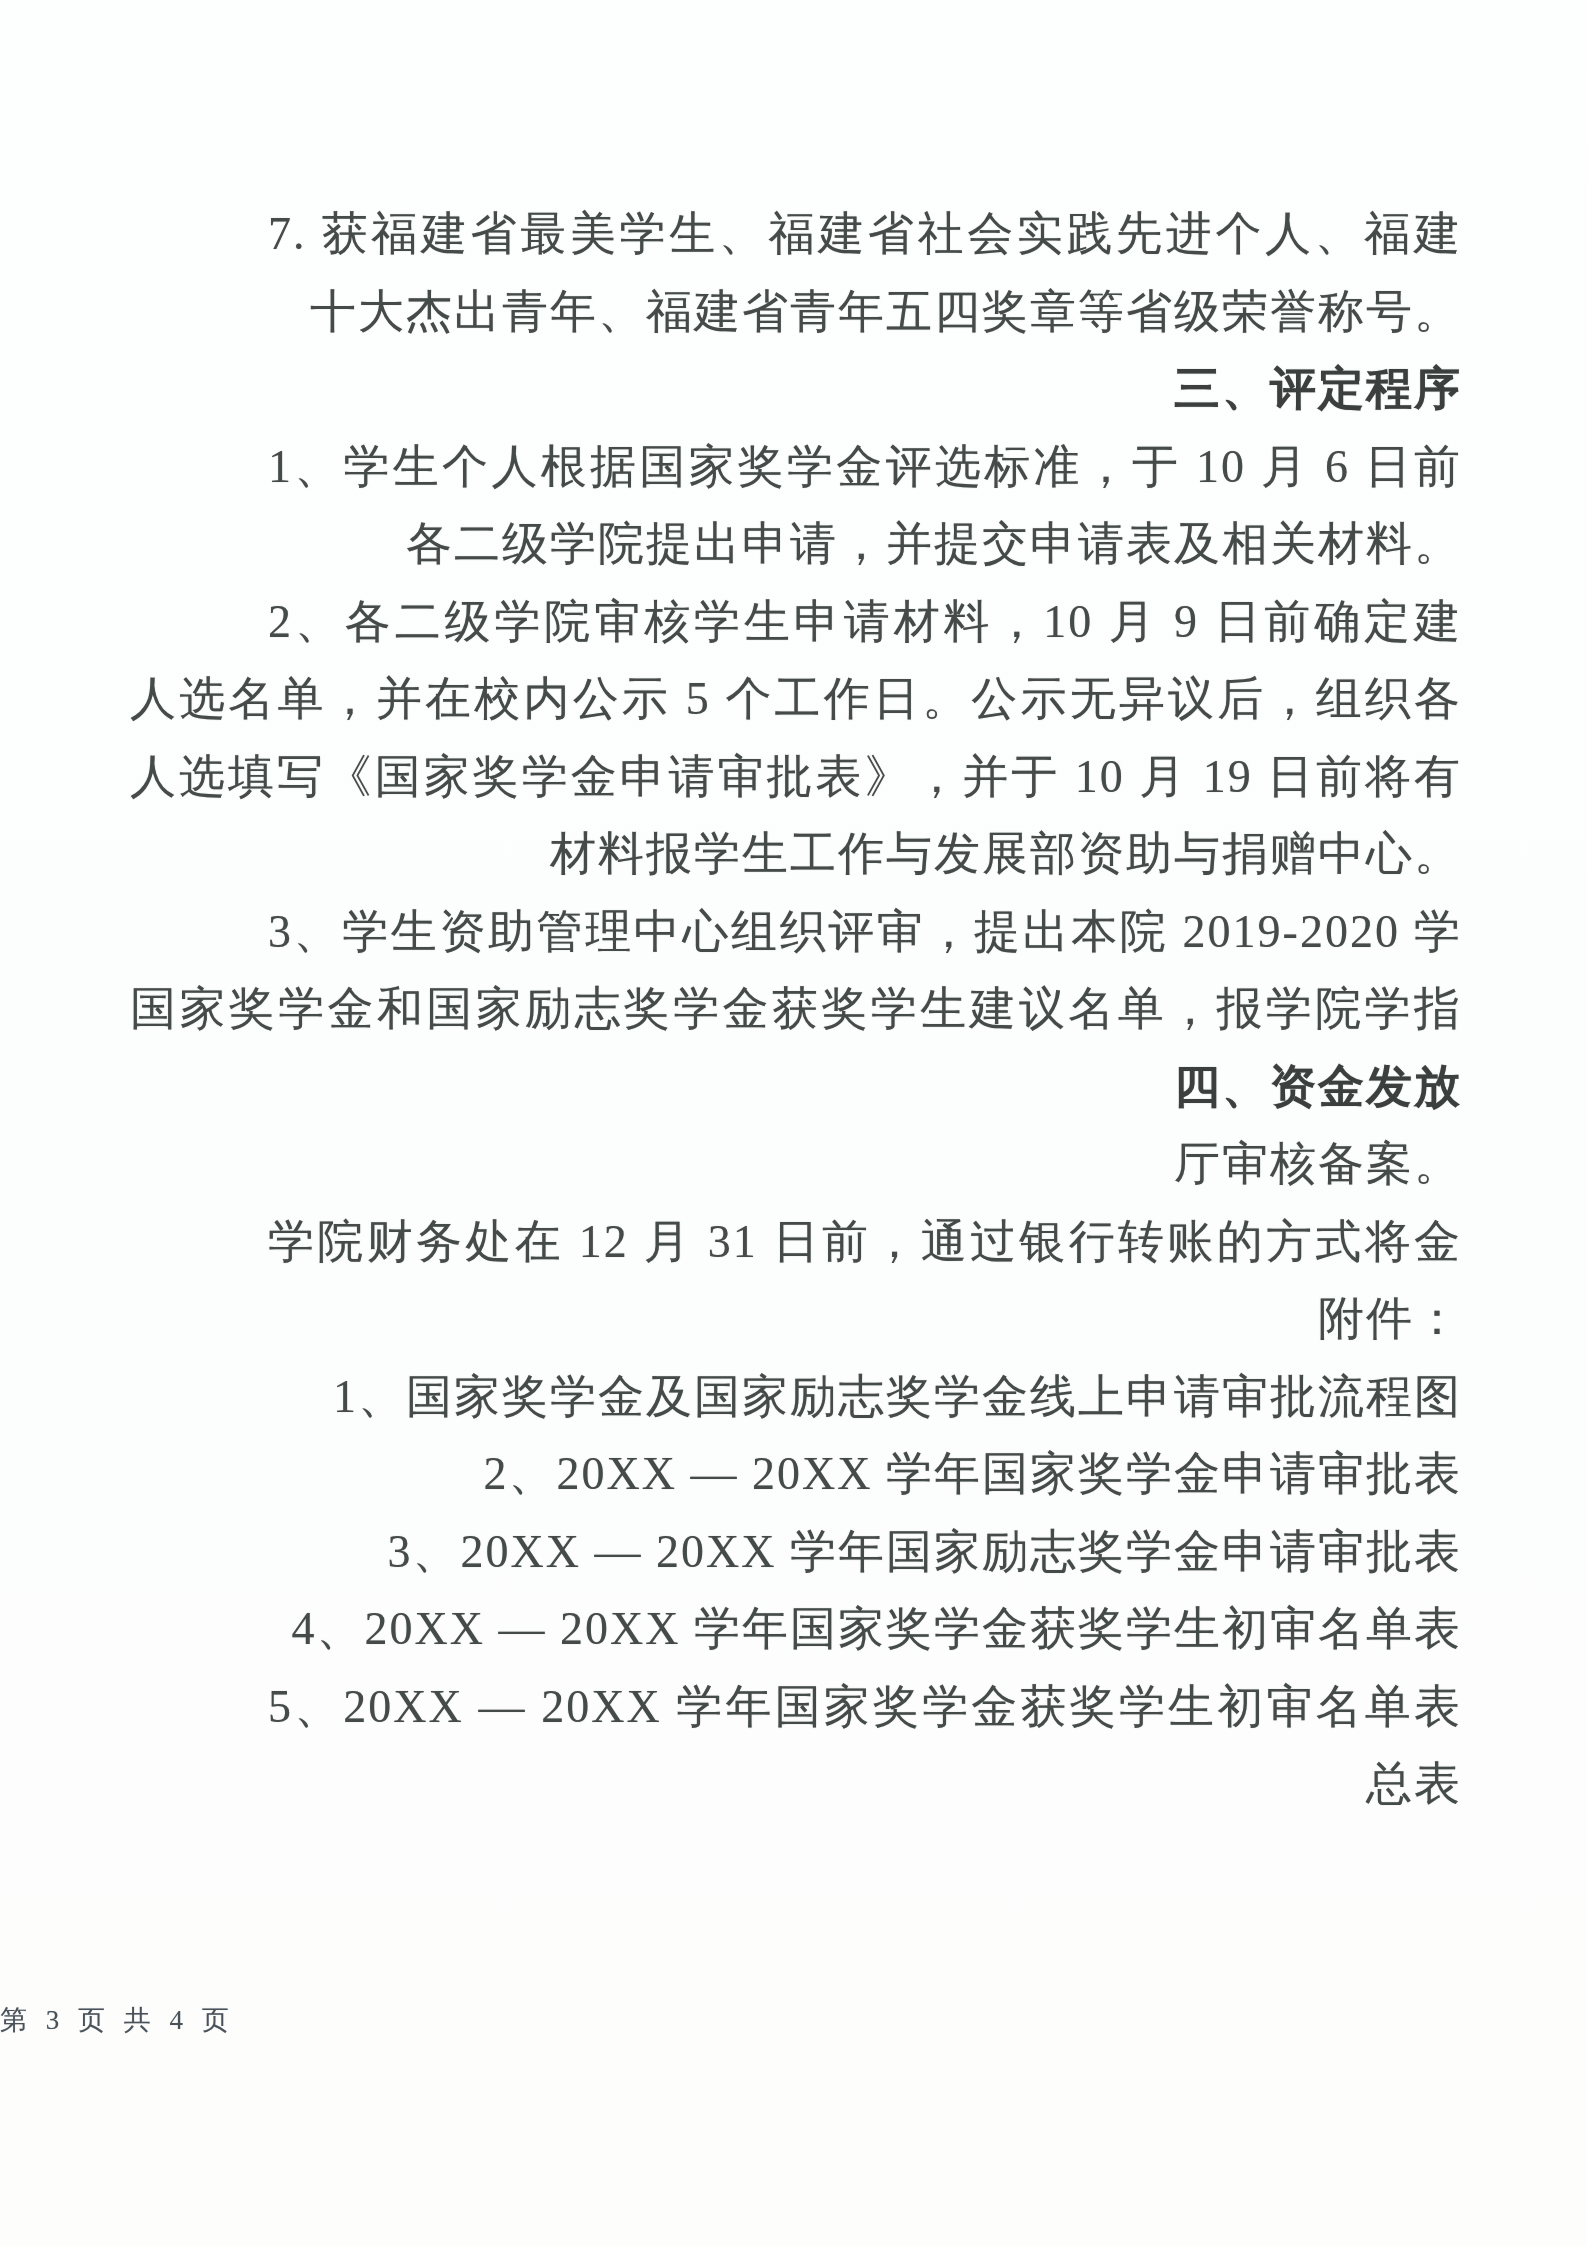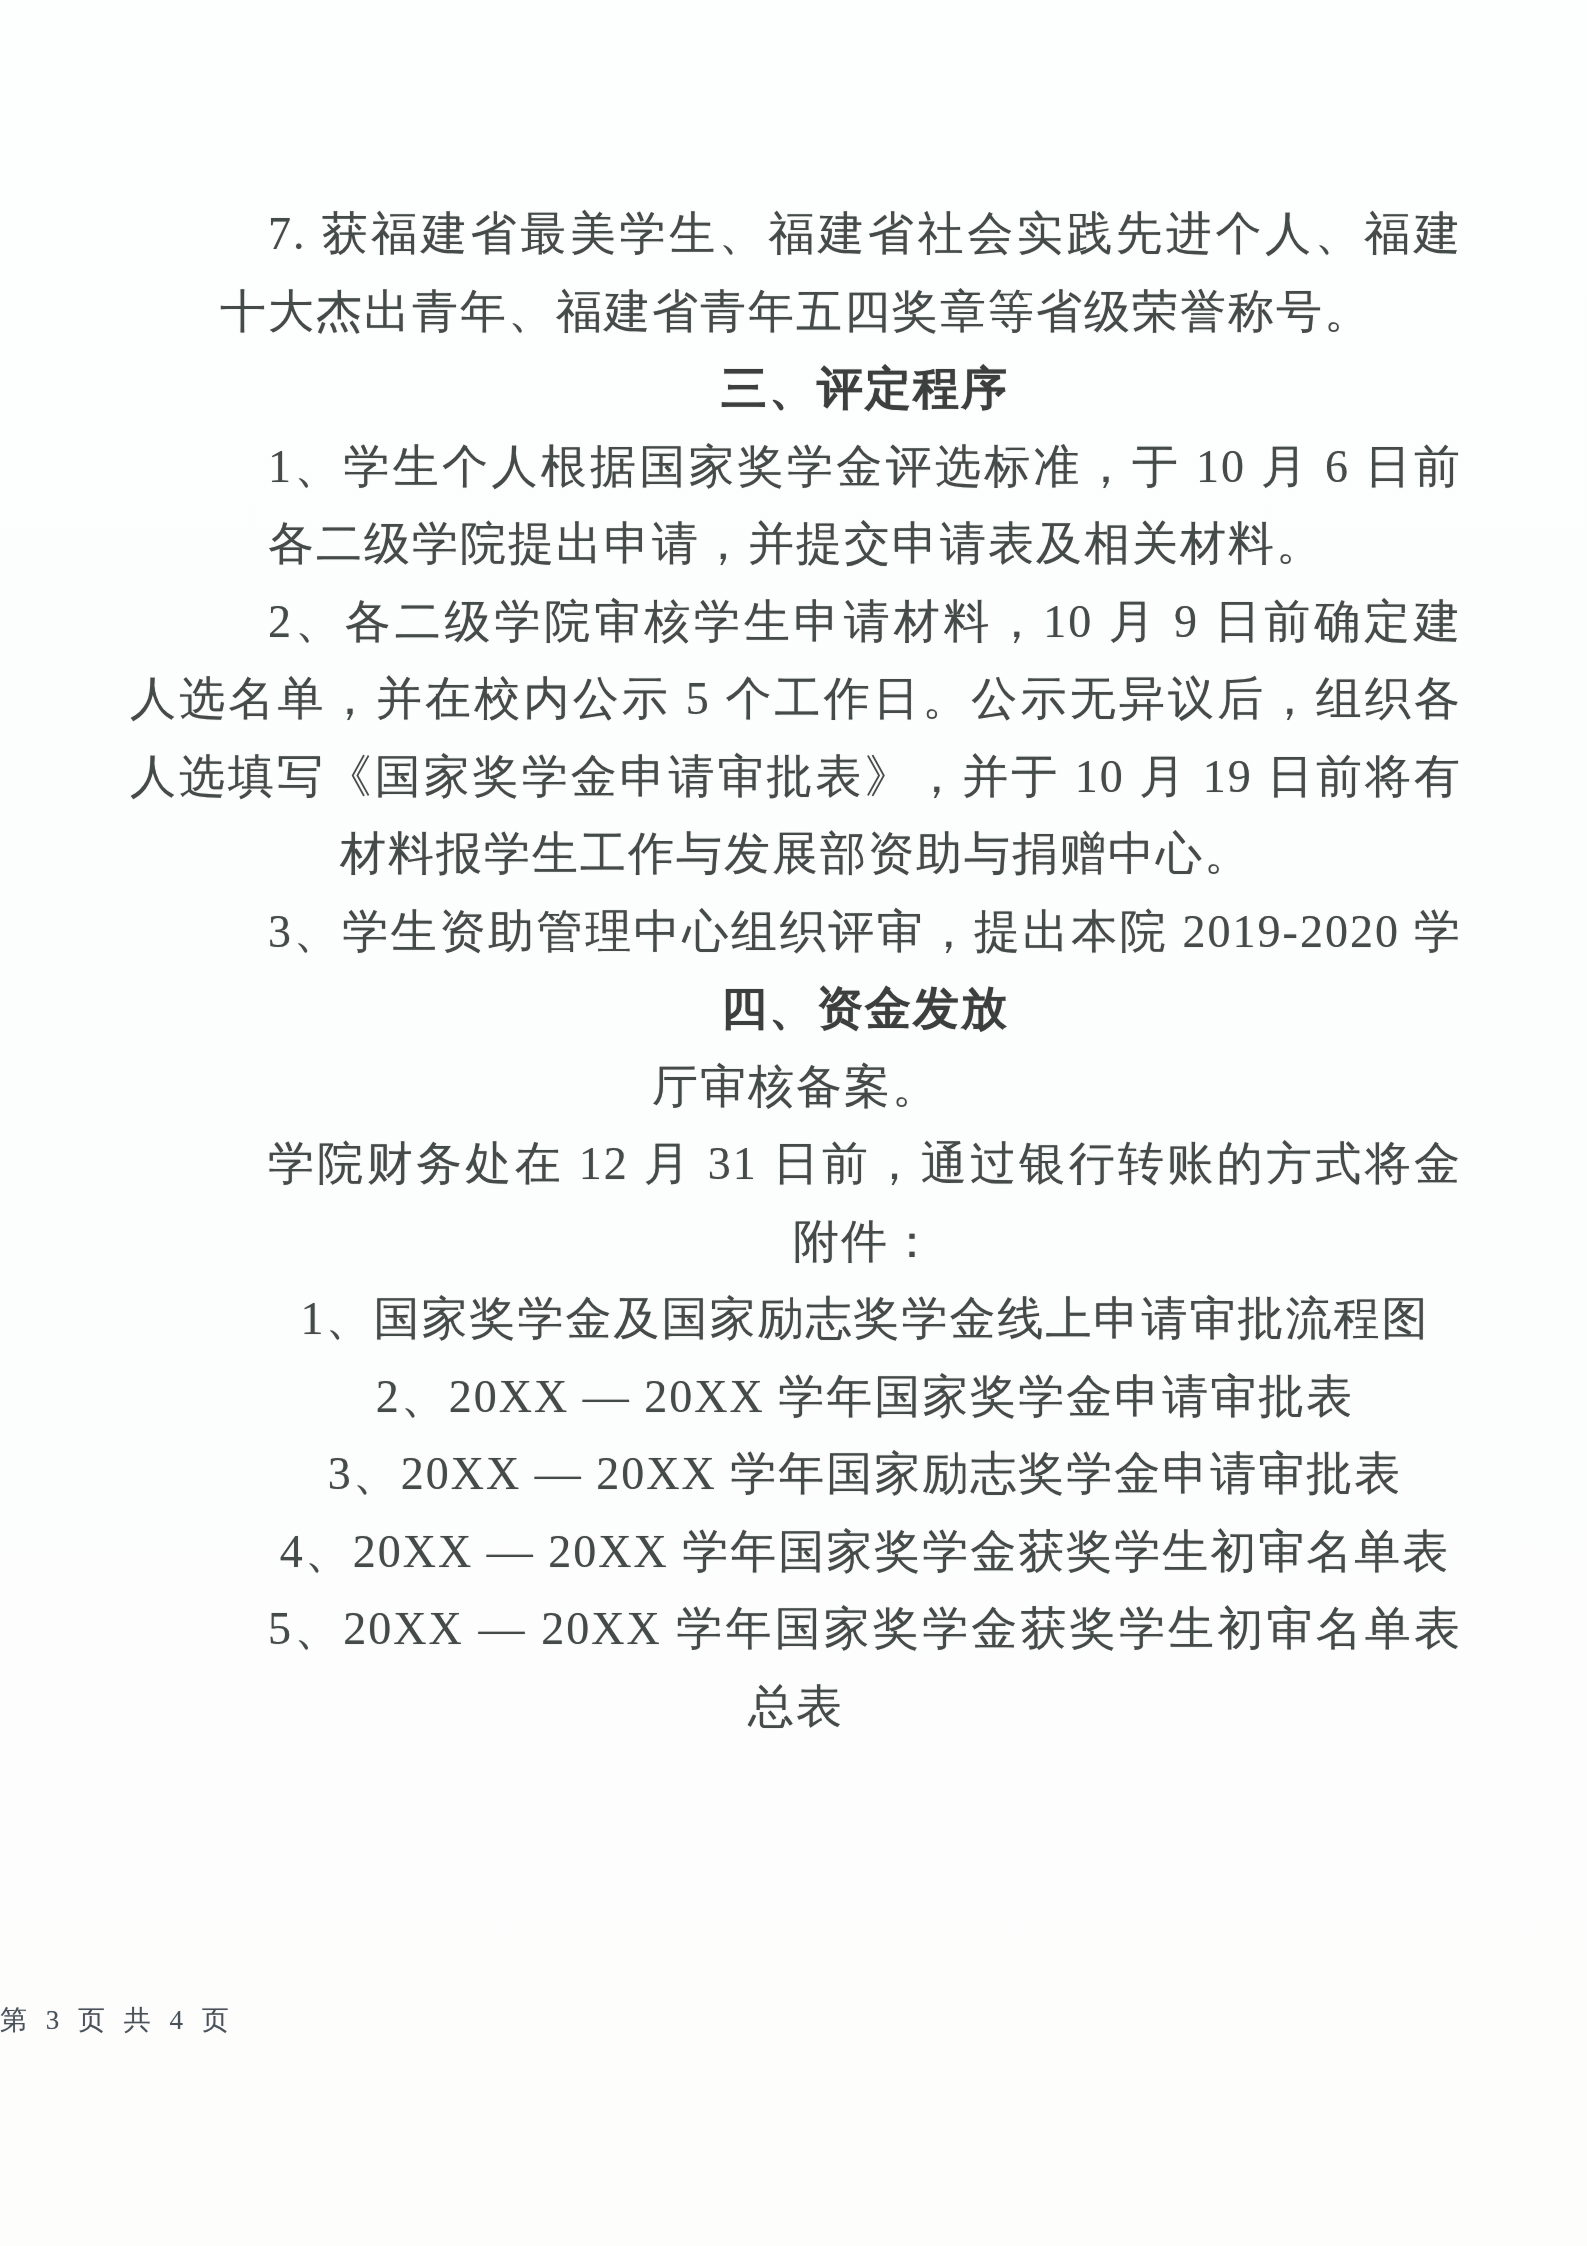--- a/index.html
+++ b/index.html
@@ -20,21 +20,21 @@
     top: 195px;
     width: 1332px;
   }
   .line {
     font-family: "Liberation Serif", "DejaVu Serif", serif;
     font-size: 46px;
     line-height: 77.5px;
     height: 77.5px;
     color: #454b49;
     letter-spacing: 2px;
-    text-align: center;
+    text-align: right;
     text-shadow: 0 0 1px rgba(69, 75, 73, 0.45);
     white-space: normal;
     overflow: hidden;
   }
   .indent {
     text-indent: 138px;
   }
   .fill {
     text-align: justify;
     text-align-last: justify;
@@ -66,20 +66,21 @@
     <div class="line indent fill">7. 获福建省最美学生、福建省社会实践先进个人、福建省</div>
     <div class="line">十大杰出青年、福建省青年五四奖章等省级荣誉称号。</div>
     <div class="line indent heading">三、评定程序</div>
     <div class="line indent fill">1、学生个人根据国家奖学金评选标准，于 10 月 6 日前向</div>
     <div class="line">各二级学院提出申请，并提交申请表及相关材料。</div>
     <div class="line indent fill">2、各二级学院审核学生申请材料，10 月 9 日前确定建议</div>
     <div class="line fill">人选名单，并在校内公示 5 个工作日。公示无异议后，组织各</div>
     <div class="line fill">人选填写《国家奖学金申请审批表》，并于 10 月 19 日前将有关</div>
     <div class="line">材料报学生工作与发展部资助与捐赠中心。</div>
     <div class="line indent fill">3、学生资助管理中心组织评审，提出本院 2019-2020 学年</div>
+    <div class="line fill">国家奖学金和国家励志奖学金获奖学生建议名单，报学院学指</div>
     <div class="line indent heading">四、资金发放</div>
     <div class="line">厅审核备案。</div>
     <div class="line indent fill">学院财务处在 12 月 31 日前，通过银行转账的方式将金额</div>
     <div class="line indent">附件：</div>
     <div class="line indent">1、国家奖学金及国家励志奖学金线上申请审批流程图</div>
     <div class="line indent">2、20XX — 20XX 学年国家奖学金申请审批表</div>
     <div class="line indent">3、20XX — 20XX 学年国家励志奖学金申请审批表</div>
     <div class="line indent">4、20XX — 20XX 学年国家奖学金获奖学生初审名单表</div>
     <div class="line indent fill">5、20XX — 20XX 学年国家奖学金获奖学生初审名单表汇</div>
     <div class="line">总表</div>

